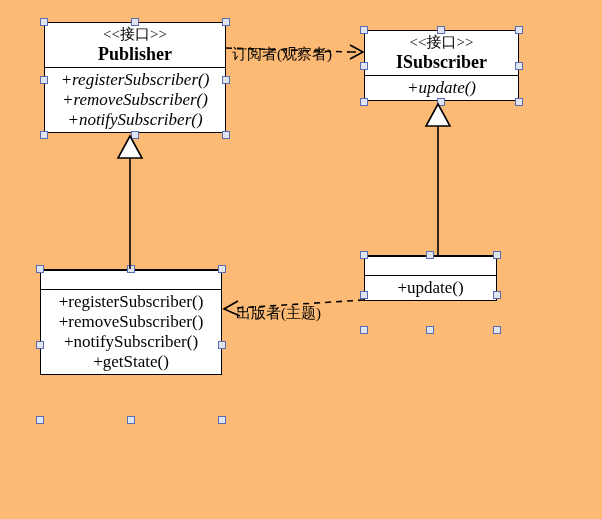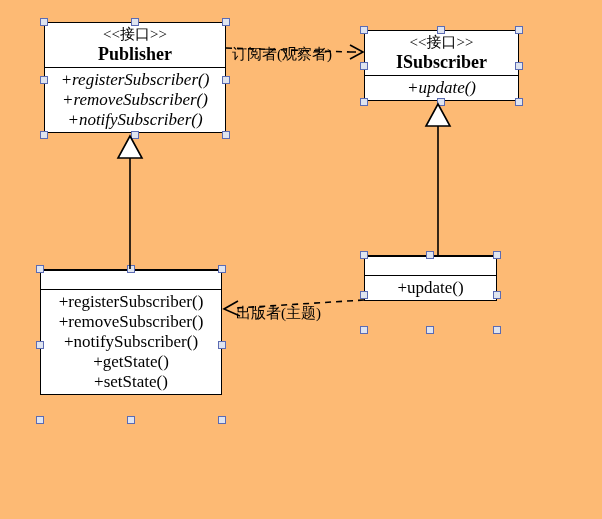--- a/index.html
+++ b/index.html
@@ -93,21 +93,20 @@
     </div>
   </div>
 
   <div class="uml-box" style="left:40px; top:269px; width:182px;">
     <div class="compartment" style="min-height:14px;"></div>
     <div class="compartment">
       <div class="op">+registerSubscriber()</div>
       <div class="op">+removeSubscriber()</div>
       <div class="op">+notifySubscriber()</div>
       <div class="op">+getState()</div>
-      <div class="op">+setState()</div>
     </div>
   </div>
 
   <div class="uml-box" style="left:364px; top:255px; width:133px;">
     <div class="compartment" style="min-height:14px;"></div>
     <div class="compartment">
       <div class="op">+update()</div>
     </div>
   </div>
 

